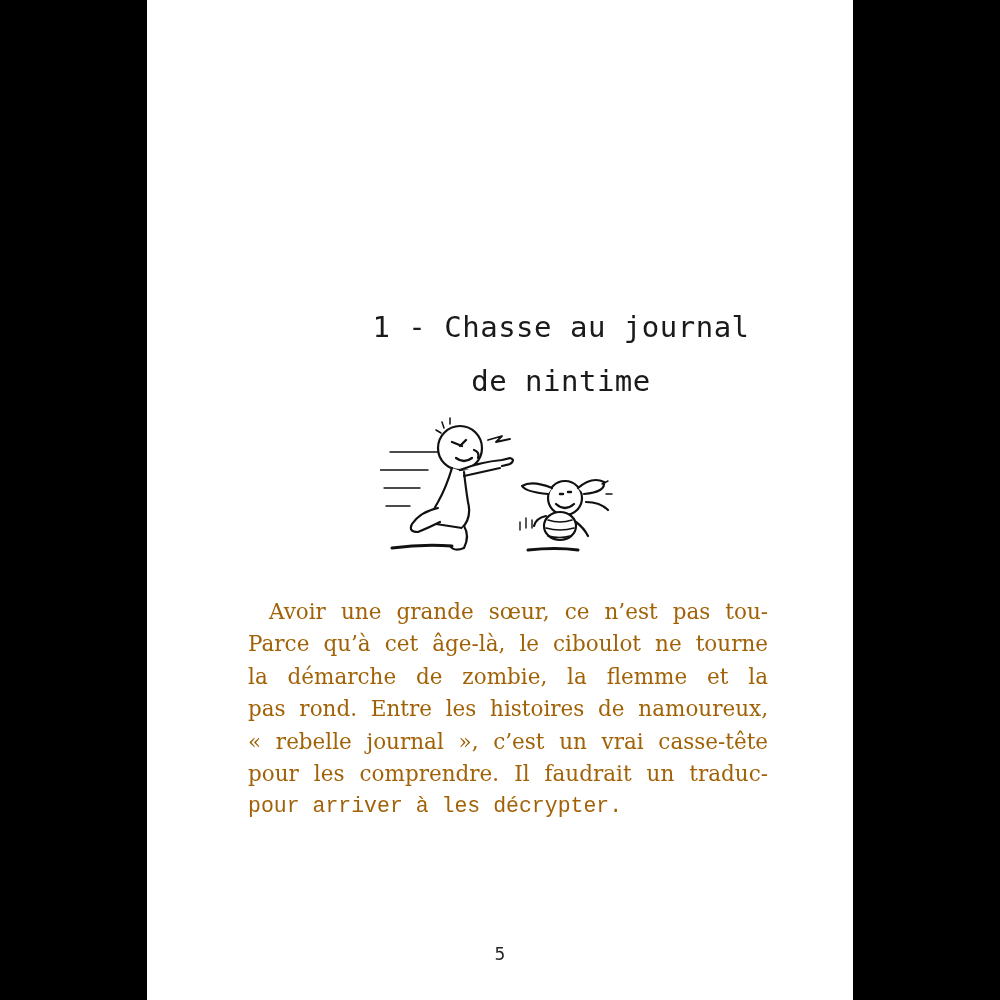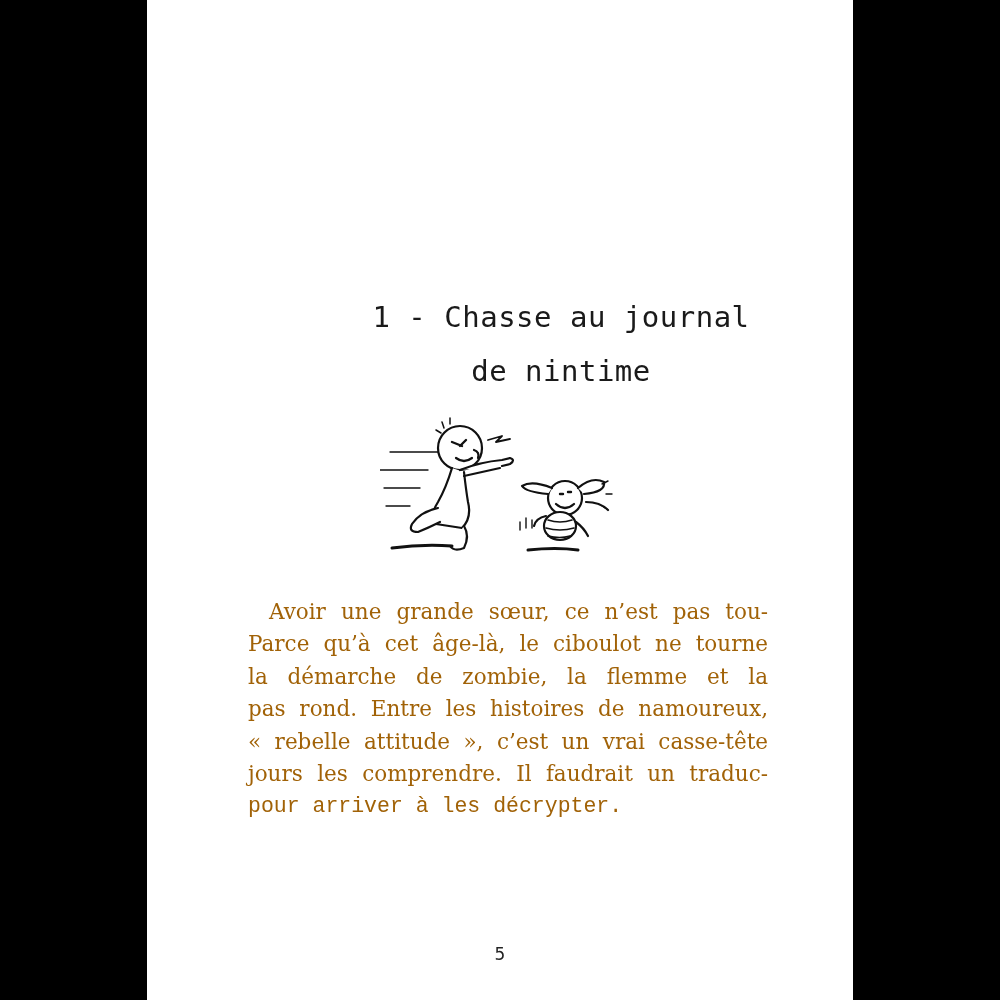--- a/index.html
+++ b/index.html
@@ -15,21 +15,21 @@
       left: 147px;
       top: 0;
       width: 706px;
       height: 1000px;
       background: #ffffff;
     }
     .chapter-title {
       position: absolute;
       left: 0;
       width: 828px;
-      top: 290px;
+      top: 300px;
       text-align: center;
       font-family: "DejaVu Sans Mono", monospace;
       color: #1a1a1a;
       font-size: 29px;
       line-height: 54px;
       letter-spacing: 0.5px;
     }
     .chapter-title .line { display: block; white-space: nowrap; }
     .illustration {
       position: absolute;
@@ -121,20 +121,20 @@
       <path d="M140 112 l0 8 M146 108 l0 10 M152 110 l0 8" stroke-width="1.4"></path>
       <path d="M222 74 l6 -3 M226 84 l6 0 M222 96 l5 3" stroke-width="1.4"></path>
     </svg>
   </div>
 
   <div class="body-text">
     <span class="tl first">Avoir une grande sœur, ce n’est pas tou-</span>
     <span class="tl">Parce qu’à cet âge-là, le ciboulot ne tourne</span>
     <span class="tl">la démarche de zombie, la flemme et la</span>
     <span class="tl">pas rond. Entre les histoires de namoureux,</span>
-    <span class="tl">« rebelle attitude », c’est un vrai casse-tête</span>
-    <span class="tl">jours les comprendre. Il faudrait un traduc-</span>
+    <span class="tl">« rebelle journal », c’est un vrai casse-tête</span>
+    <span class="tl">pour les comprendre. Il faudrait un traduc-</span>
     <span class="tl last">pour arriver à les décrypter.</span>
   </div>
 
   <div class="page-number">5</div>
 
 </div>
 
 </body></html>

